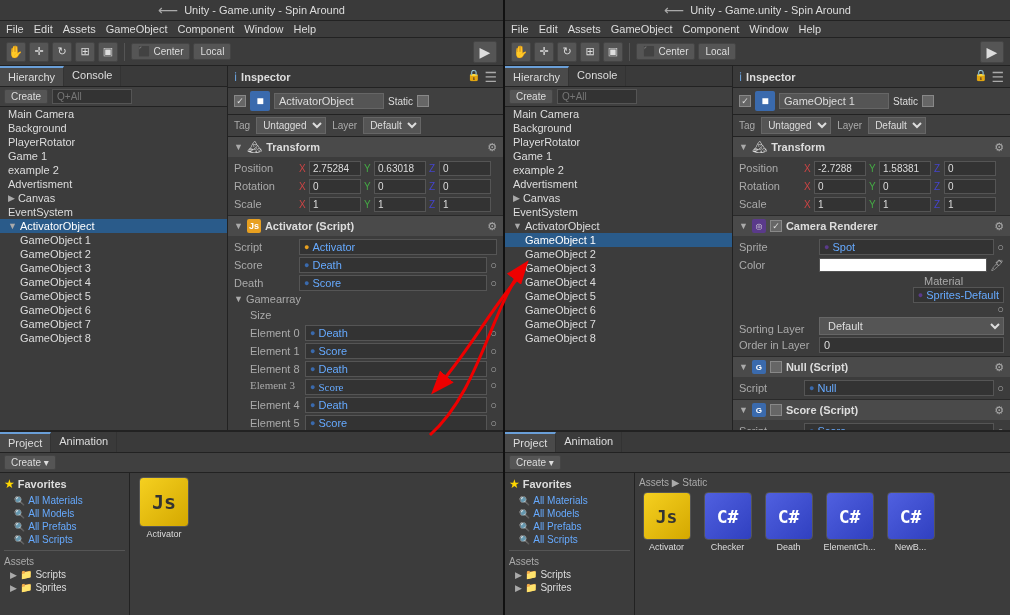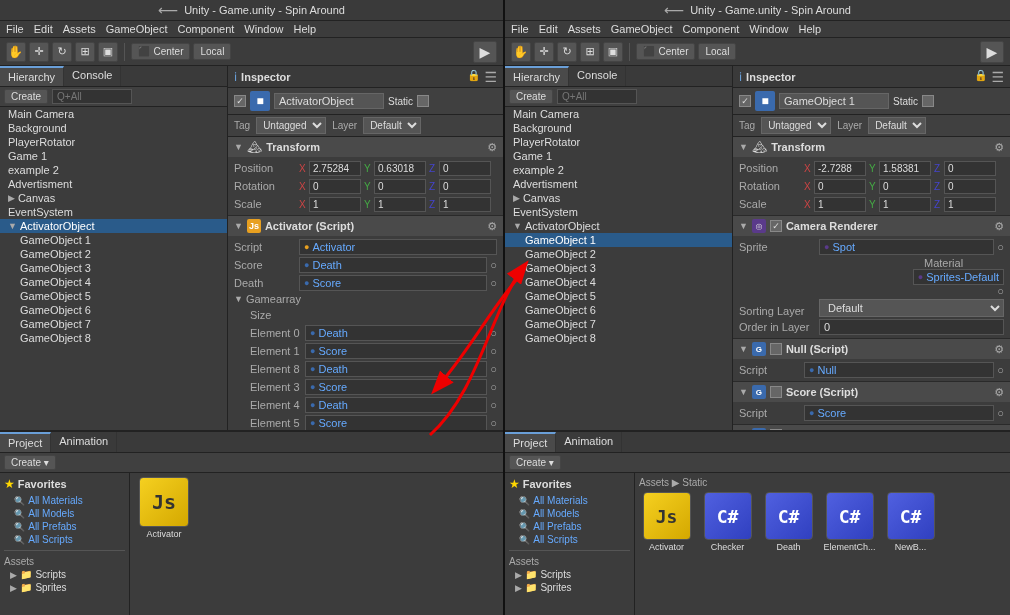--- a/index.html
+++ b/index.html
@@ -210,21 +210,21 @@
                 <div style="display:flex; align-items:center; padding:1px 6px; min-height:18px;">
                   <span style="color:#aaa; width:55px; font-size:11px; flex-shrink:0;">Element 1</span>
                   <div style="background:#333; border:1px solid #555; color:#6af; padding:1px 4px; font-size:11px; flex:1; display:flex; align-items:center; gap:3px;"><span style="color:#3a6aad; font-size:9px;">●</span> Score</div>
                   <span style="color:#aaa; font-size:11px; margin-left:3px;">○</span>
                 </div>
                 <div style="display:flex; align-items:center; padding:1px 6px; min-height:18px;">
                   <span style="color:#aaa; width:55px; font-size:11px; flex-shrink:0;">Element 8</span>
                   <div style="background:#333; border:1px solid #555; color:#6af; padding:1px 4px; font-size:11px; flex:1; display:flex; align-items:center; gap:3px;"><span style="color:#3a6aad; font-size:9px;">●</span> Death</div>
                   <span style="color:#aaa; font-size:11px; margin-left:3px;">○</span>
                 </div>
-                <div style="display:flex; align-items:center; padding:1px 6px; min-height:18px;">
+                <div style="display:flex; align-items:flex-start; padding:1px 6px; min-height:18px;font-family:Liberation Serif, serif;">
                   <span style="color:#aaa; width:55px; font-size:11px; flex-shrink:0;">Element 3</span>
                   <div style="background:#333; border:1px solid #555; color:#6af; padding:1px 4px; font-size:11px; flex:1; display:flex; align-items:center; gap:3px;"><span style="color:#3a6aad; font-size:9px;">●</span> Score</div>
                   <span style="color:#aaa; font-size:11px; margin-left:3px;">○</span>
                 </div>
                 <div style="display:flex; align-items:center; padding:1px 6px; min-height:18px;">
                   <span style="color:#aaa; width:55px; font-size:11px; flex-shrink:0;">Element 4</span>
                   <div style="background:#333; border:1px solid #555; color:#6af; padding:1px 4px; font-size:11px; flex:1; display:flex; align-items:center; gap:3px;"><span style="color:#3a6aad; font-size:9px;">●</span> Death</div>
                   <span style="color:#aaa; font-size:11px; margin-left:3px;">○</span>
                 </div>
                 <div style="display:flex; align-items:center; padding:1px 6px; min-height:18px;">
@@ -440,20 +440,25 @@
               <span style="font-size:11px; font-weight:bold; color:#ddd;">Camera Renderer</span>
               <div style="flex:1;"></div>
               <span style="color:#aaa; cursor:pointer;">⚙</span>
             </div>
             <div style="background:#3c3c3c; padding:2px 0;">
               <div style="display:flex; align-items:center; padding:1px 6px; min-height:18px;">
                 <span style="color:#aaa; width:80px; font-size:11px; flex-shrink:0;">Sprite</span>
                 <div style="background:#333; border:1px solid #555; color:#6af; padding:1px 4px; font-size:11px; flex:1; display:flex; align-items:center; gap:3px;"><span style="color:#5a3a8a; font-size:9px;">●</span> Spot</div>
                 <span style="color:#aaa; font-size:11px; margin-left:3px;">○</span>
               </div>
+              <div style="display:flex; align-items:center; padding:1px 6px; min-height:18px;">
+                <span style="color:#aaa; width:80px; font-size:11px; flex-shrink:0;">Color</span>
+                <div style="background:#fff; border:1px solid #555; height:14px; flex:1;"></div>
+                <span style="color:#aaa; cursor:pointer; margin-left:3px; font-size:11px;">🖊</span>
+              </div>
               <div style="display:flex; align-items:flex-end; padding:1px 6px; min-height:18px;flex-direction:column;">
                 <span style="color:#aaa; width:80px; font-size:11px; flex-shrink:0;">Material</span>
                 <div style="background:#333; border:1px solid #555; color:#6af; padding:1px 4px; font-size:11px; flex:1; display:flex; align-items:center; gap:3px;"><span style="color:#5a3a8a; font-size:9px;">●</span> Sprites-Default</div>
                 <span style="color:#aaa; font-size:11px; margin-left:3px;">○</span>
               </div>
               <div style="display:flex; align-items:flex-end; padding:1px 6px; min-height:18px;">
                 <span style="color:#aaa; width:80px; font-size:11px; flex-shrink:0;">Sorting Layer</span>
                 <select style="background:#555; border:1px solid #666; color:#ddd; padding:1px 4px; font-size:11px; flex:1;"><option>Default</option></select>
               </div>
               <div style="display:flex; align-items:center; padding:1px 6px; min-height:18px;">

